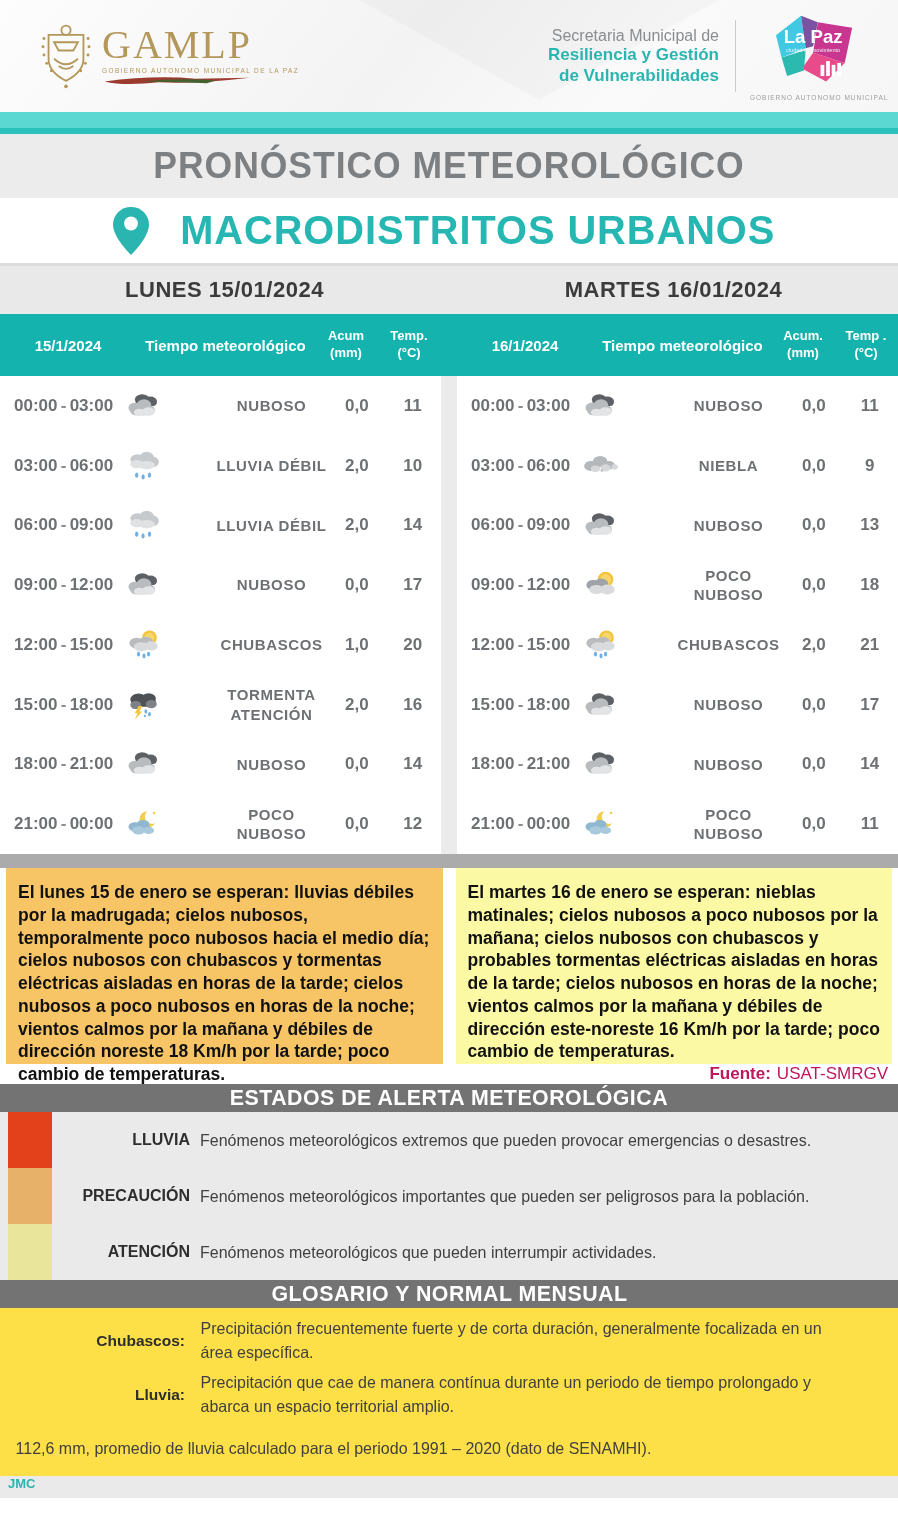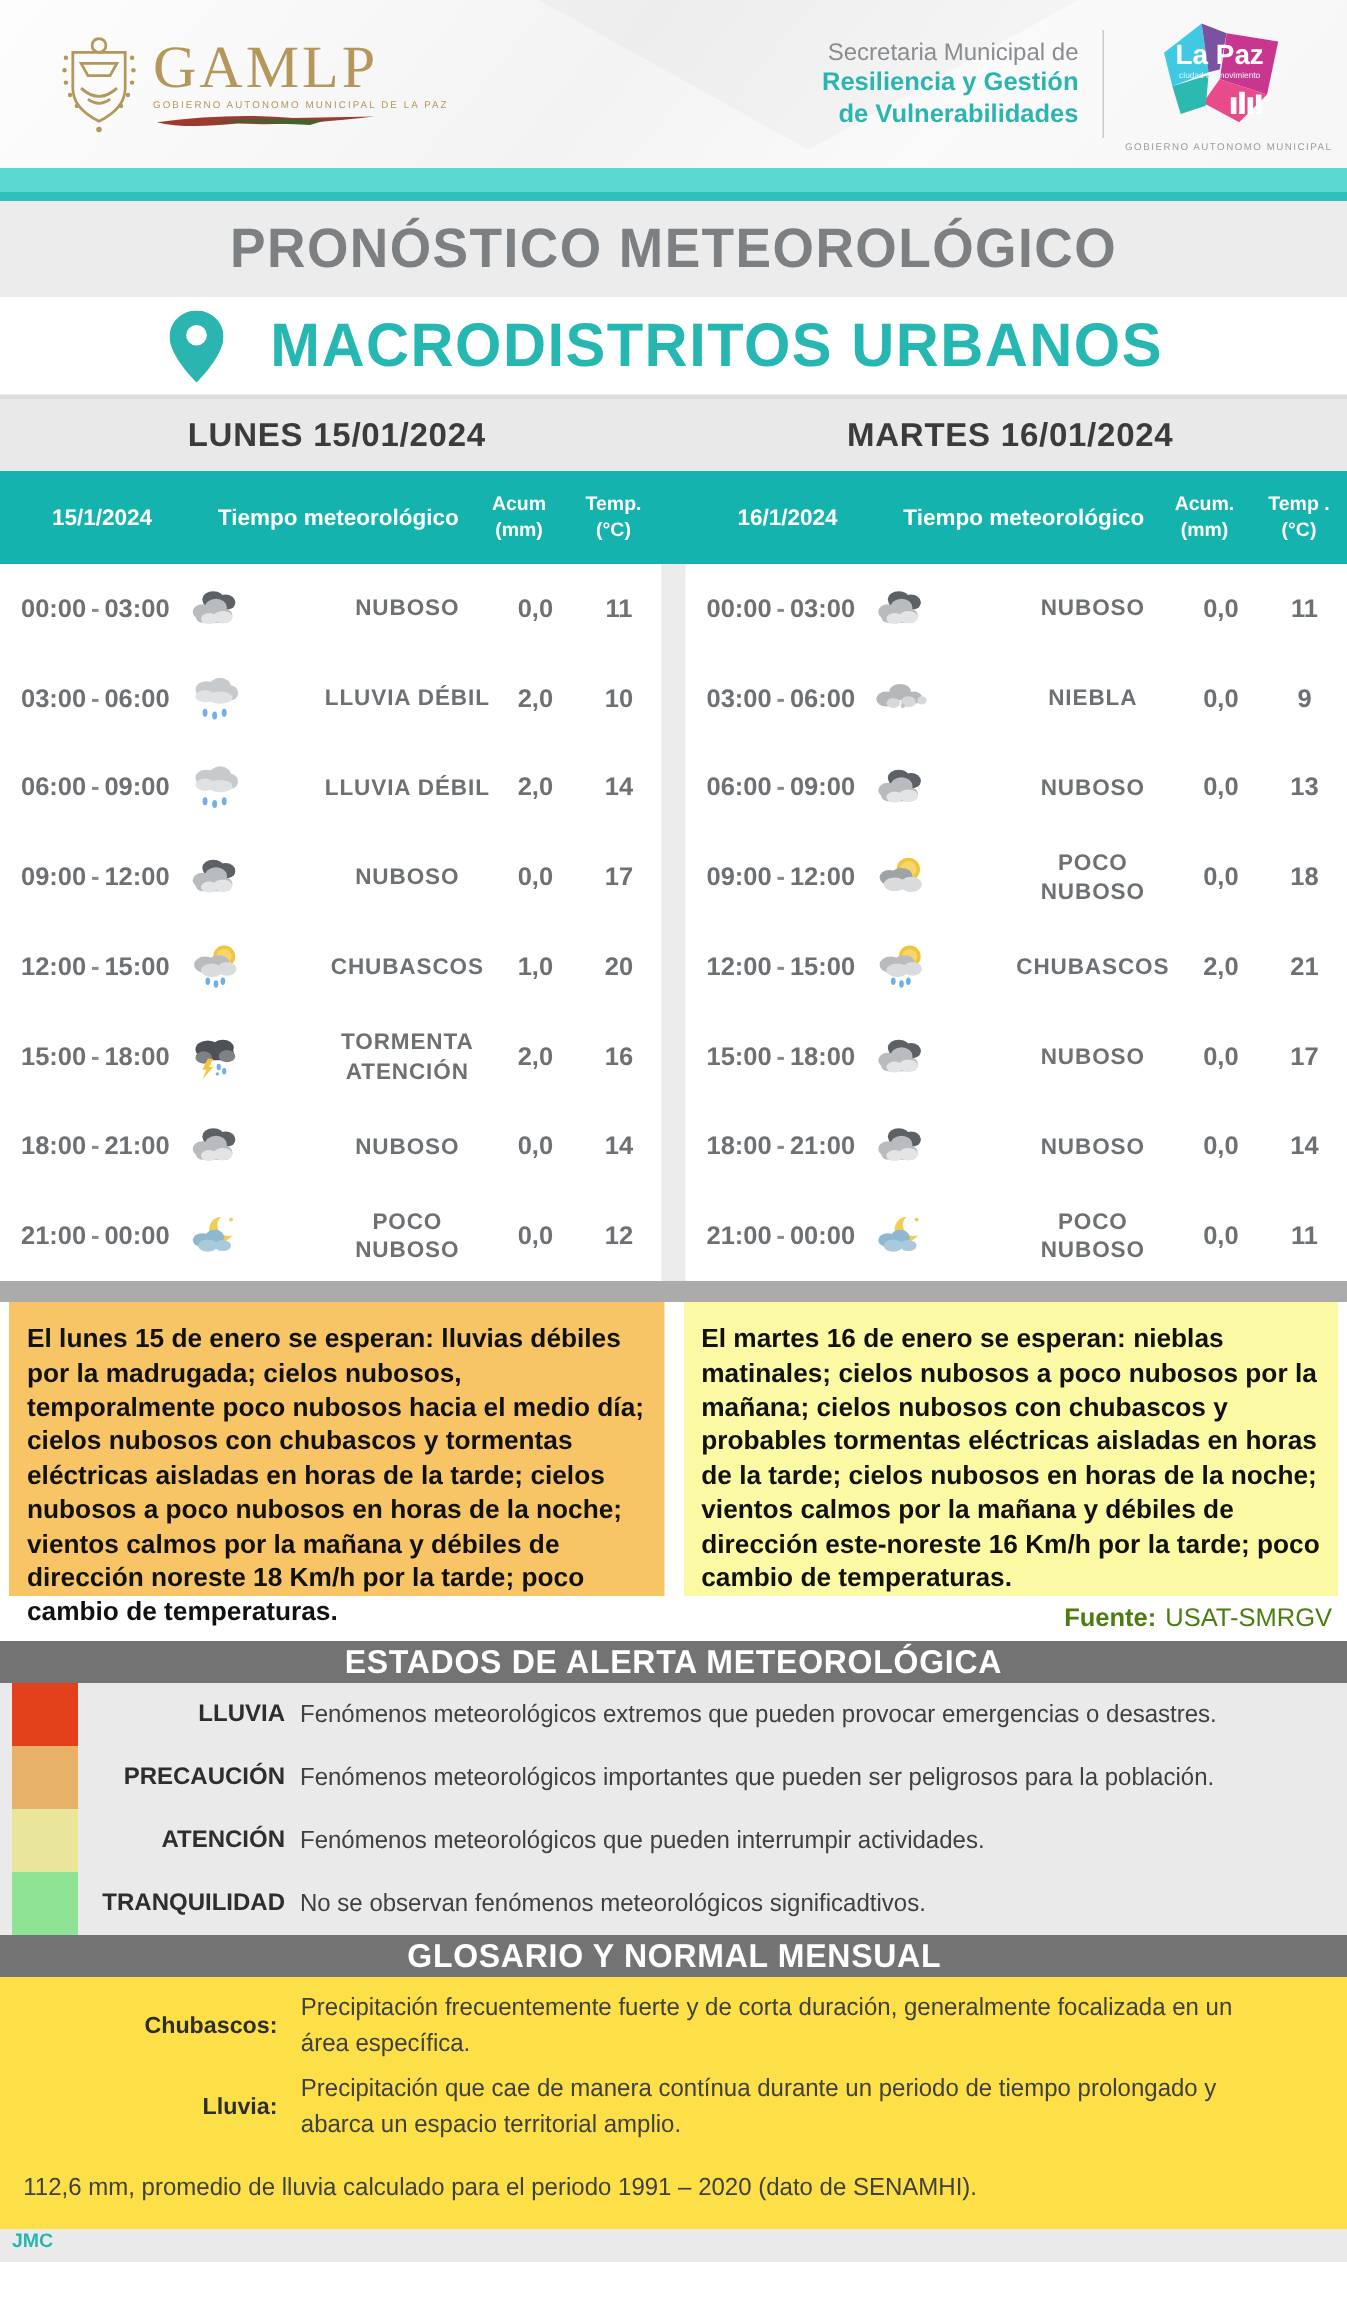--- a/index.html
+++ b/index.html
@@ -54,21 +54,21 @@
   .c-icon { display:flex; align-items:center; justify-content:center; }
   .c-cond { text-align:center; font-size:15px; font-weight:bold; color:#6e7174; letter-spacing:.04em; line-height:1.3; }
   .c-acum, .c-temp { text-align:center; font-size:17px; font-weight:bold; color:#6e7174; }
 
   .graybar { height:14px; background:#ababab; }
 
   
   .summaries { height:196px; display:flex; padding:0 6px; gap:13px; background:#fff; }
   .sum { width:50%; padding:13px 12px; font-size:17.5px; font-weight:bold; color:#111; line-height:1.3; }
 
-  .fuente { height:30px; display:flex; align-items:center; justify-content:flex-end; padding-right:10px; font-size:17px; color:#4d7c0f; gap:6px; background:#fff; }
+  .fuente { height:20px; display:flex; align-items:center; justify-content:flex-end; padding-right:10px; font-size:17px; color:#be185d; gap:6px; background:#fff; }
   .fuente .b { font-weight:bold; }
 
   
   .secbar { height:28px; background:#737373; display:flex; align-items:center; justify-content:center; }
   .secbar span { color:#fff; font-size:22px; font-weight:bold; letter-spacing:.5px; transform:scaleX(.97); }
 
   
   .alerts { height:168px; background:#eaeaea; display:flex; flex-direction:column; }
   .alert-row { flex:1; display:flex; align-items:stretch; }
   .alert-swatch { width:44px; margin-left:8px; }
@@ -653,25 +653,20 @@
       <div class="alert-row">
         <div class="alert-swatch" style="background:#e7b169"></div>
         <div class="alert-label">PRECAUCIÓN</div>
         <div class="alert-desc">Fenómenos meteorológicos importantes que pueden ser peligrosos para la población.</div>
       </div>
       <div class="alert-row">
         <div class="alert-swatch" style="background:#e9e69b"></div>
         <div class="alert-label">ATENCIÓN</div>
         <div class="alert-desc">Fenómenos meteorológicos que pueden interrumpir actividades.</div>
       </div>
-      <div class="alert-row">
-        <div class="alert-swatch" style="background:#8fe394"></div>
-        <div class="alert-label">TRANQUILIDAD</div>
-        <div class="alert-desc">No se observan fenómenos meteorológicos significadtivos.</div>
-      </div>
     </div>
 
   <div class="secbar">
     <span>GLOSARIO Y NORMAL MENSUAL</span>
   </div>
   <div class="glossary" id="glossary">
       <div class="gloss-row">
         <div class="gloss-term">Chubascos:</div>
         <div class="gloss-def">Precipitación frecuentemente fuerte y de corta duración, generalmente focalizada en un área específica.</div>
       </div>

